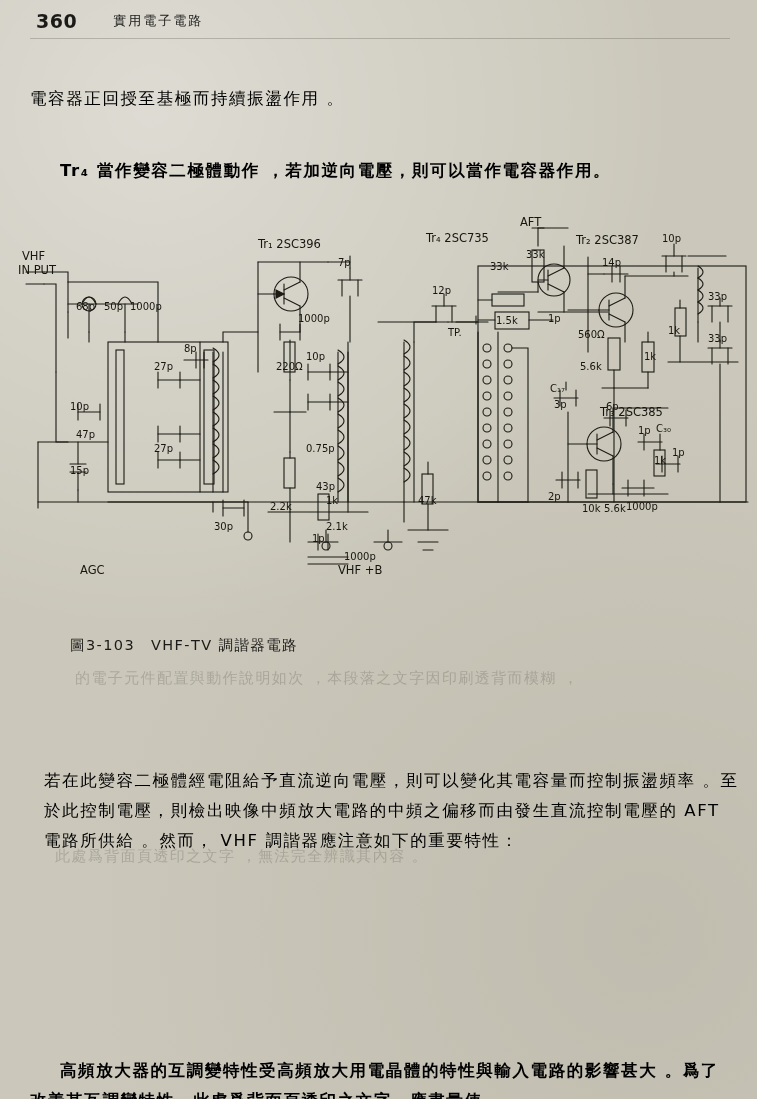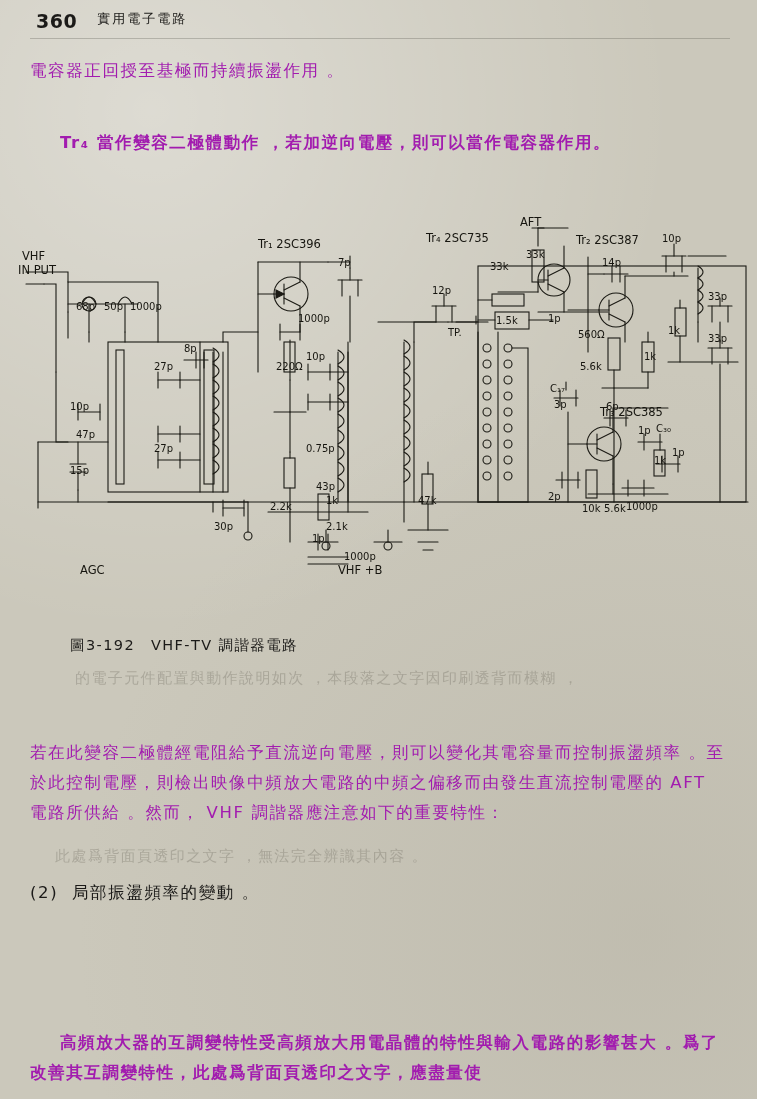--- a/index.html
+++ b/index.html
@@ -14,50 +14,51 @@
   .page{
     position:absolute;left:0;top:0;width:757px;height:1099px;
     background:
       radial-gradient(circle at 20% 10%, rgba(255,255,255,0.35), rgba(255,255,255,0) 45%),
       radial-gradient(circle at 85% 85%, rgba(160,155,140,0.25), rgba(255,255,255,0) 50%),
       #cbc8bb;
   }
   
   .header{
     position:absolute;left:36px;top:10px;width:690px;
-    display:flex;align-items:flex-start;gap:20px;
+    display:flex;align-items:center;gap:36px;
   }
   .pagenum{
     font-size:19px;font-weight:bold;letter-spacing:0.5px;
     font-family:"DejaVu Sans","Liberation Sans",sans-serif;
   }
   .bookname{
     font-size:13px;letter-spacing:2px;
     font-family:Liberation Sans, sans-serif;
   }
   .rule{
     position:absolute;left:30px;top:38px;width:700px;height:1px;
     background:rgba(60,58,52,0.25);
   }
   
   .para{
     position:absolute;
     font-size:16.5px;
     letter-spacing:1.6px;
     line-height:30px;
-    color:#a21caf;
+    color:#000000;
+    margin-top:28px;
   }
   .indent{ text-indent:30px;font-weight:bold; }
   .p1{left:30px;top:56px;width:700px;}
   .p2{left:30px;top:128px;width:700px;}
   .figcaption{
     position:absolute;left:70px;top:636px;
     font-size:14.5px;letter-spacing:1.4px;
   }
-  .p3{left:30px;top:738px;width:700px;}
+  .p3{left:44px;top:738px;width:700px;}
   .list{
     position:absolute;left:30px;top:876px;width:700px;
     font-size:16.5px;letter-spacing:1.6px;line-height:34px;
   }
   .list .li{display:block;}
   .list .num{display:inline-block;width:42px;}
   .p4{left:30px;top:1028px;width:700px;}
   .ghost{
     position:absolute;color:rgba(90,86,76,0.28);
     font-size:15px;letter-spacing:1.4px;line-height:28px;
@@ -469,27 +470,24 @@
     <text class="lbl" x="664" y="244">1p</text>
     <text class="lbl" x="646" y="252">1k</text>
     <text class="lbl" x="540" y="288">2p</text>
     <text class="lbl" x="574" y="300">10k</text>
     <text class="lbl" x="596" y="300">5.6k</text>
     <text class="lbl" x="618" y="298">1000p</text>
   </g>
 </svg>
 </div>
 
-<div class="figcaption">圖3-192　VHF‑TV 調諧器電路</div>
+<div class="figcaption">圖3-103　VHF‑TV 調諧器電路</div>
 
 <div class="ghost g1">的電子元件配置與動作說明如次 ，本段落之文字因印刷透背而模糊 ，</div>
 
 <div class="para p3">若在此變容二極體經電阻給予直流逆向電壓，則可以變化其電容量而控制振盪頻率 。至於此控制電壓，則檢出映像中頻放大電路的中頻之偏移而由發生直流控制電壓的 AFT 電路所供給 。然而， VHF 調諧器應注意如下的重要特性：</div>
 
 <div class="ghost g2">此處爲背面頁透印之文字 ，無法完全辨識其內容 。</div>
 
 <div class="list">
-  <span class="li">
-    <span class="num">(2)</span><span>局部振盪頻率的變動 。</span>
-  </span>
 </div>
 
 <div class="para p4 indent">高頻放大器的互調變特性受高頻放大用電晶體的特性與輸入電路的影響甚大 。爲了改善其互調變特性，此處爲背面頁透印之文字，應盡量使</div>
 
 </body></html>

